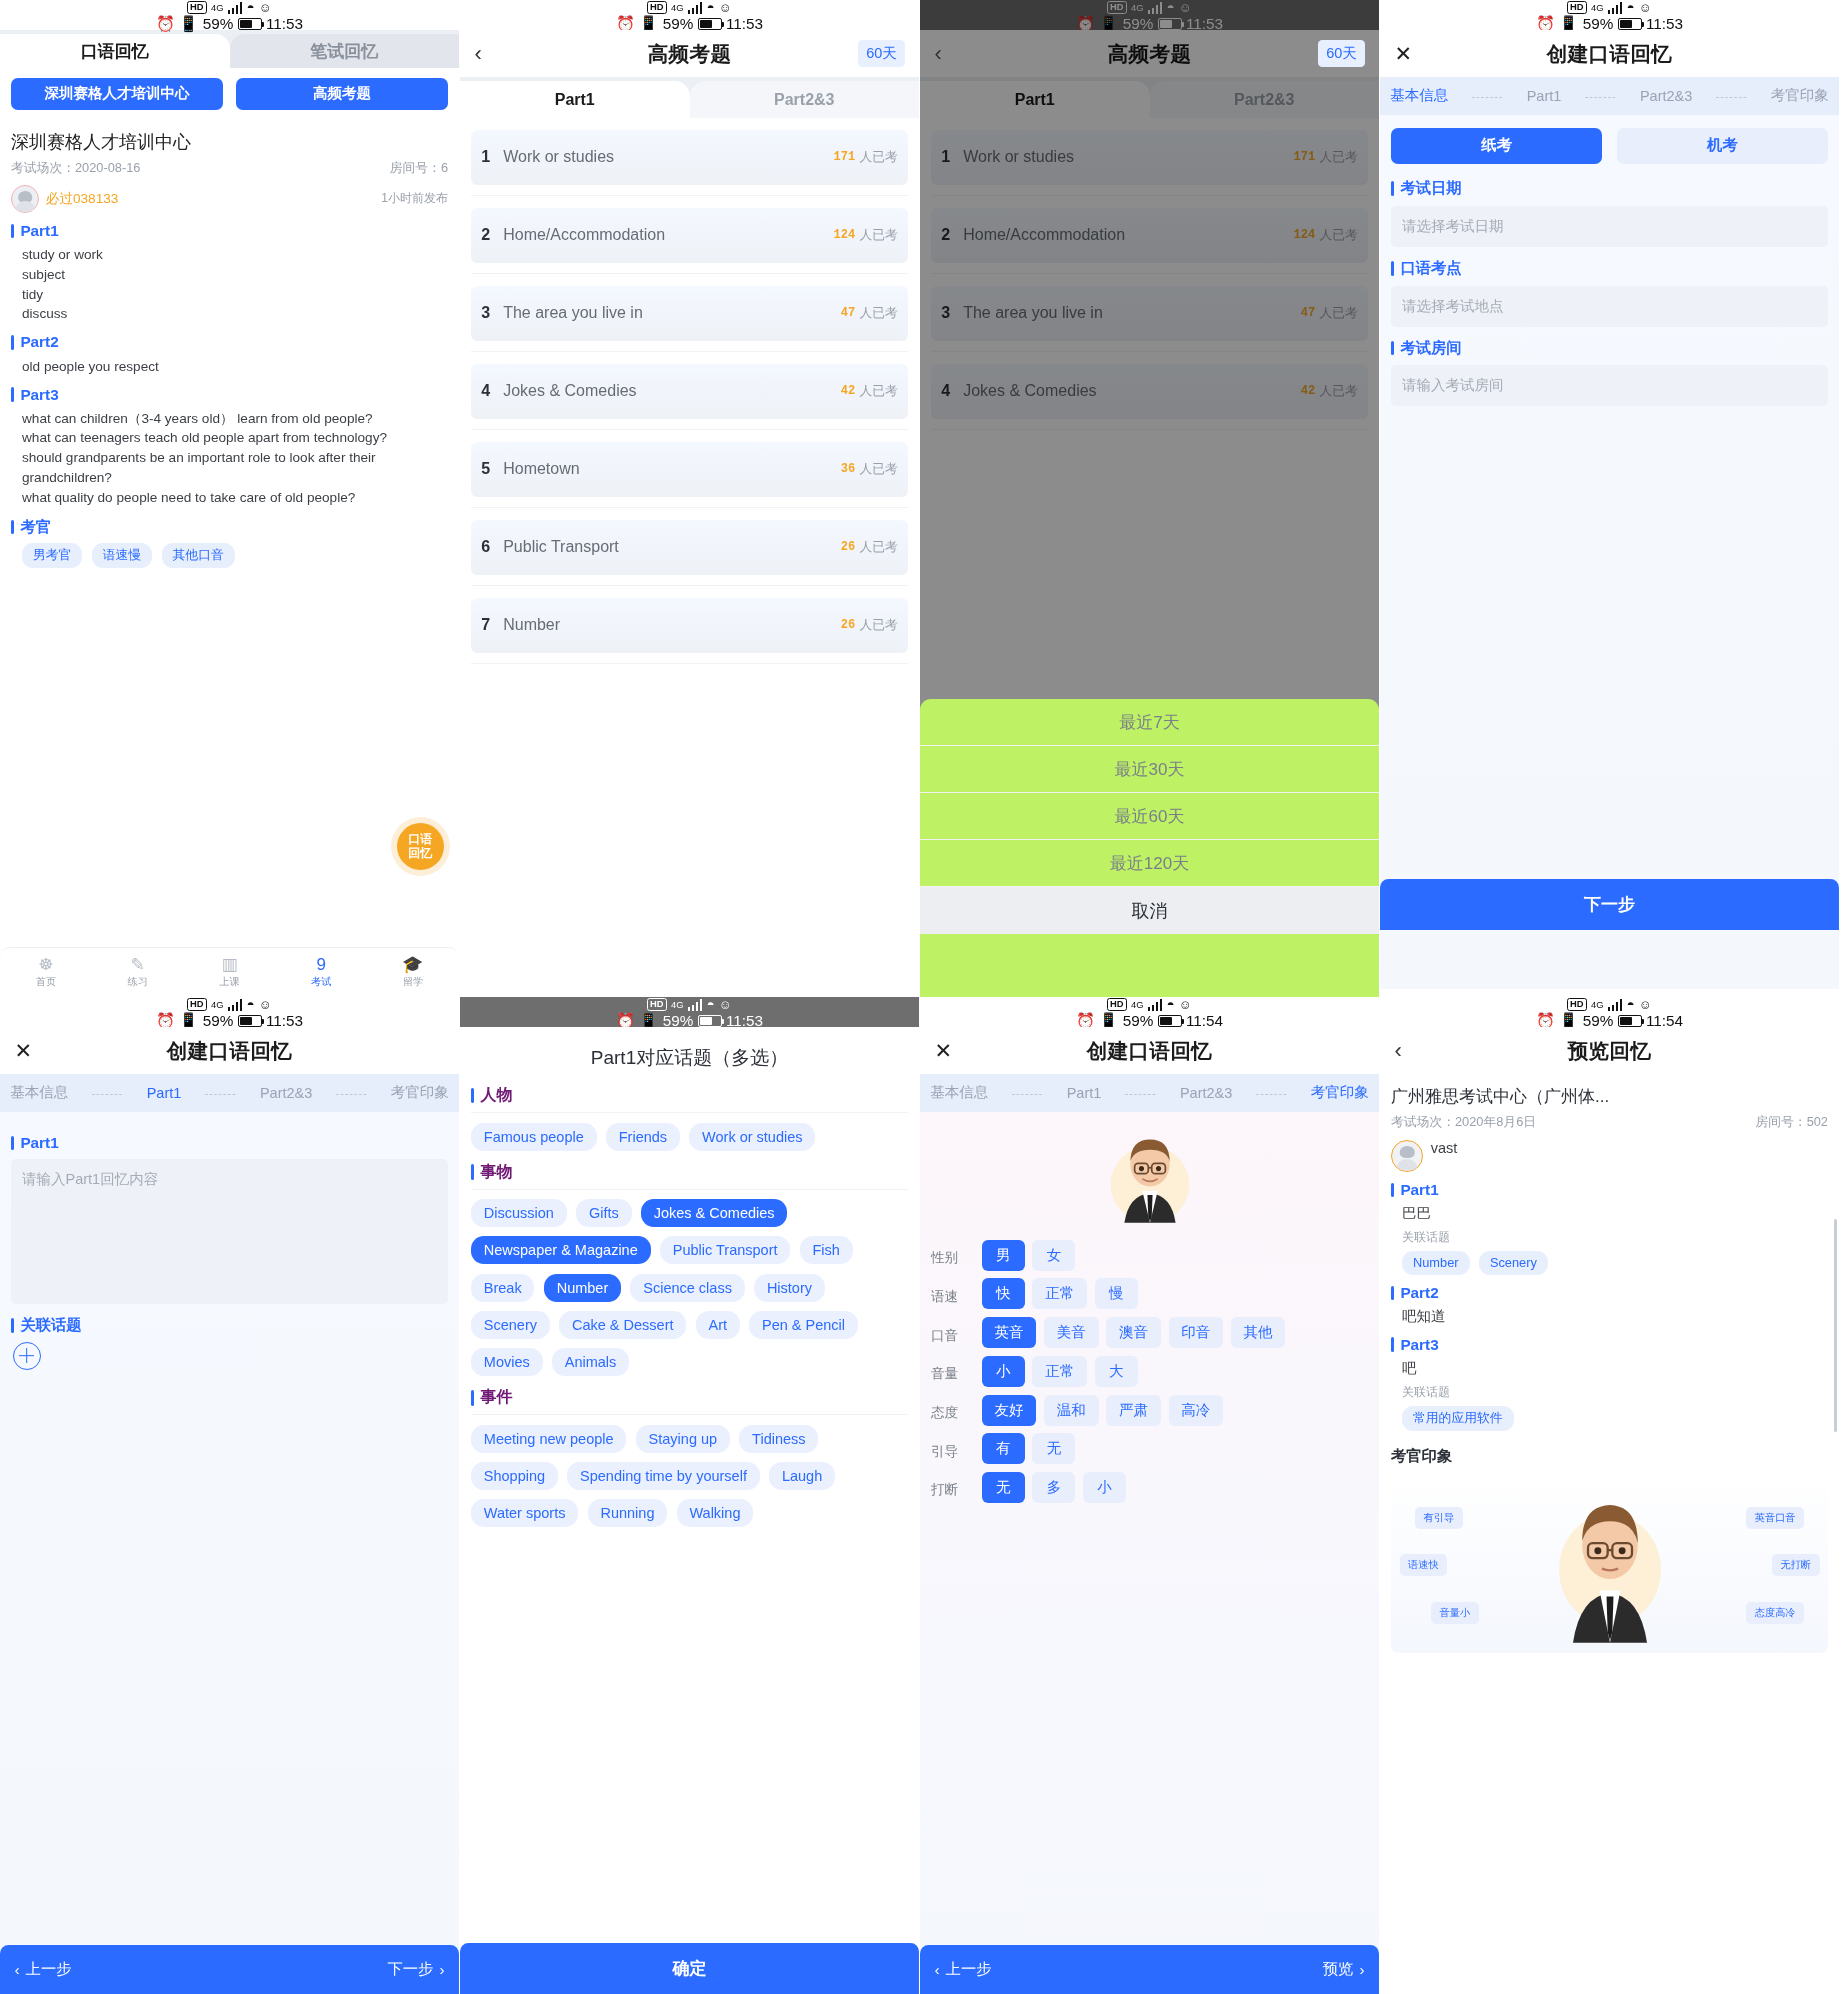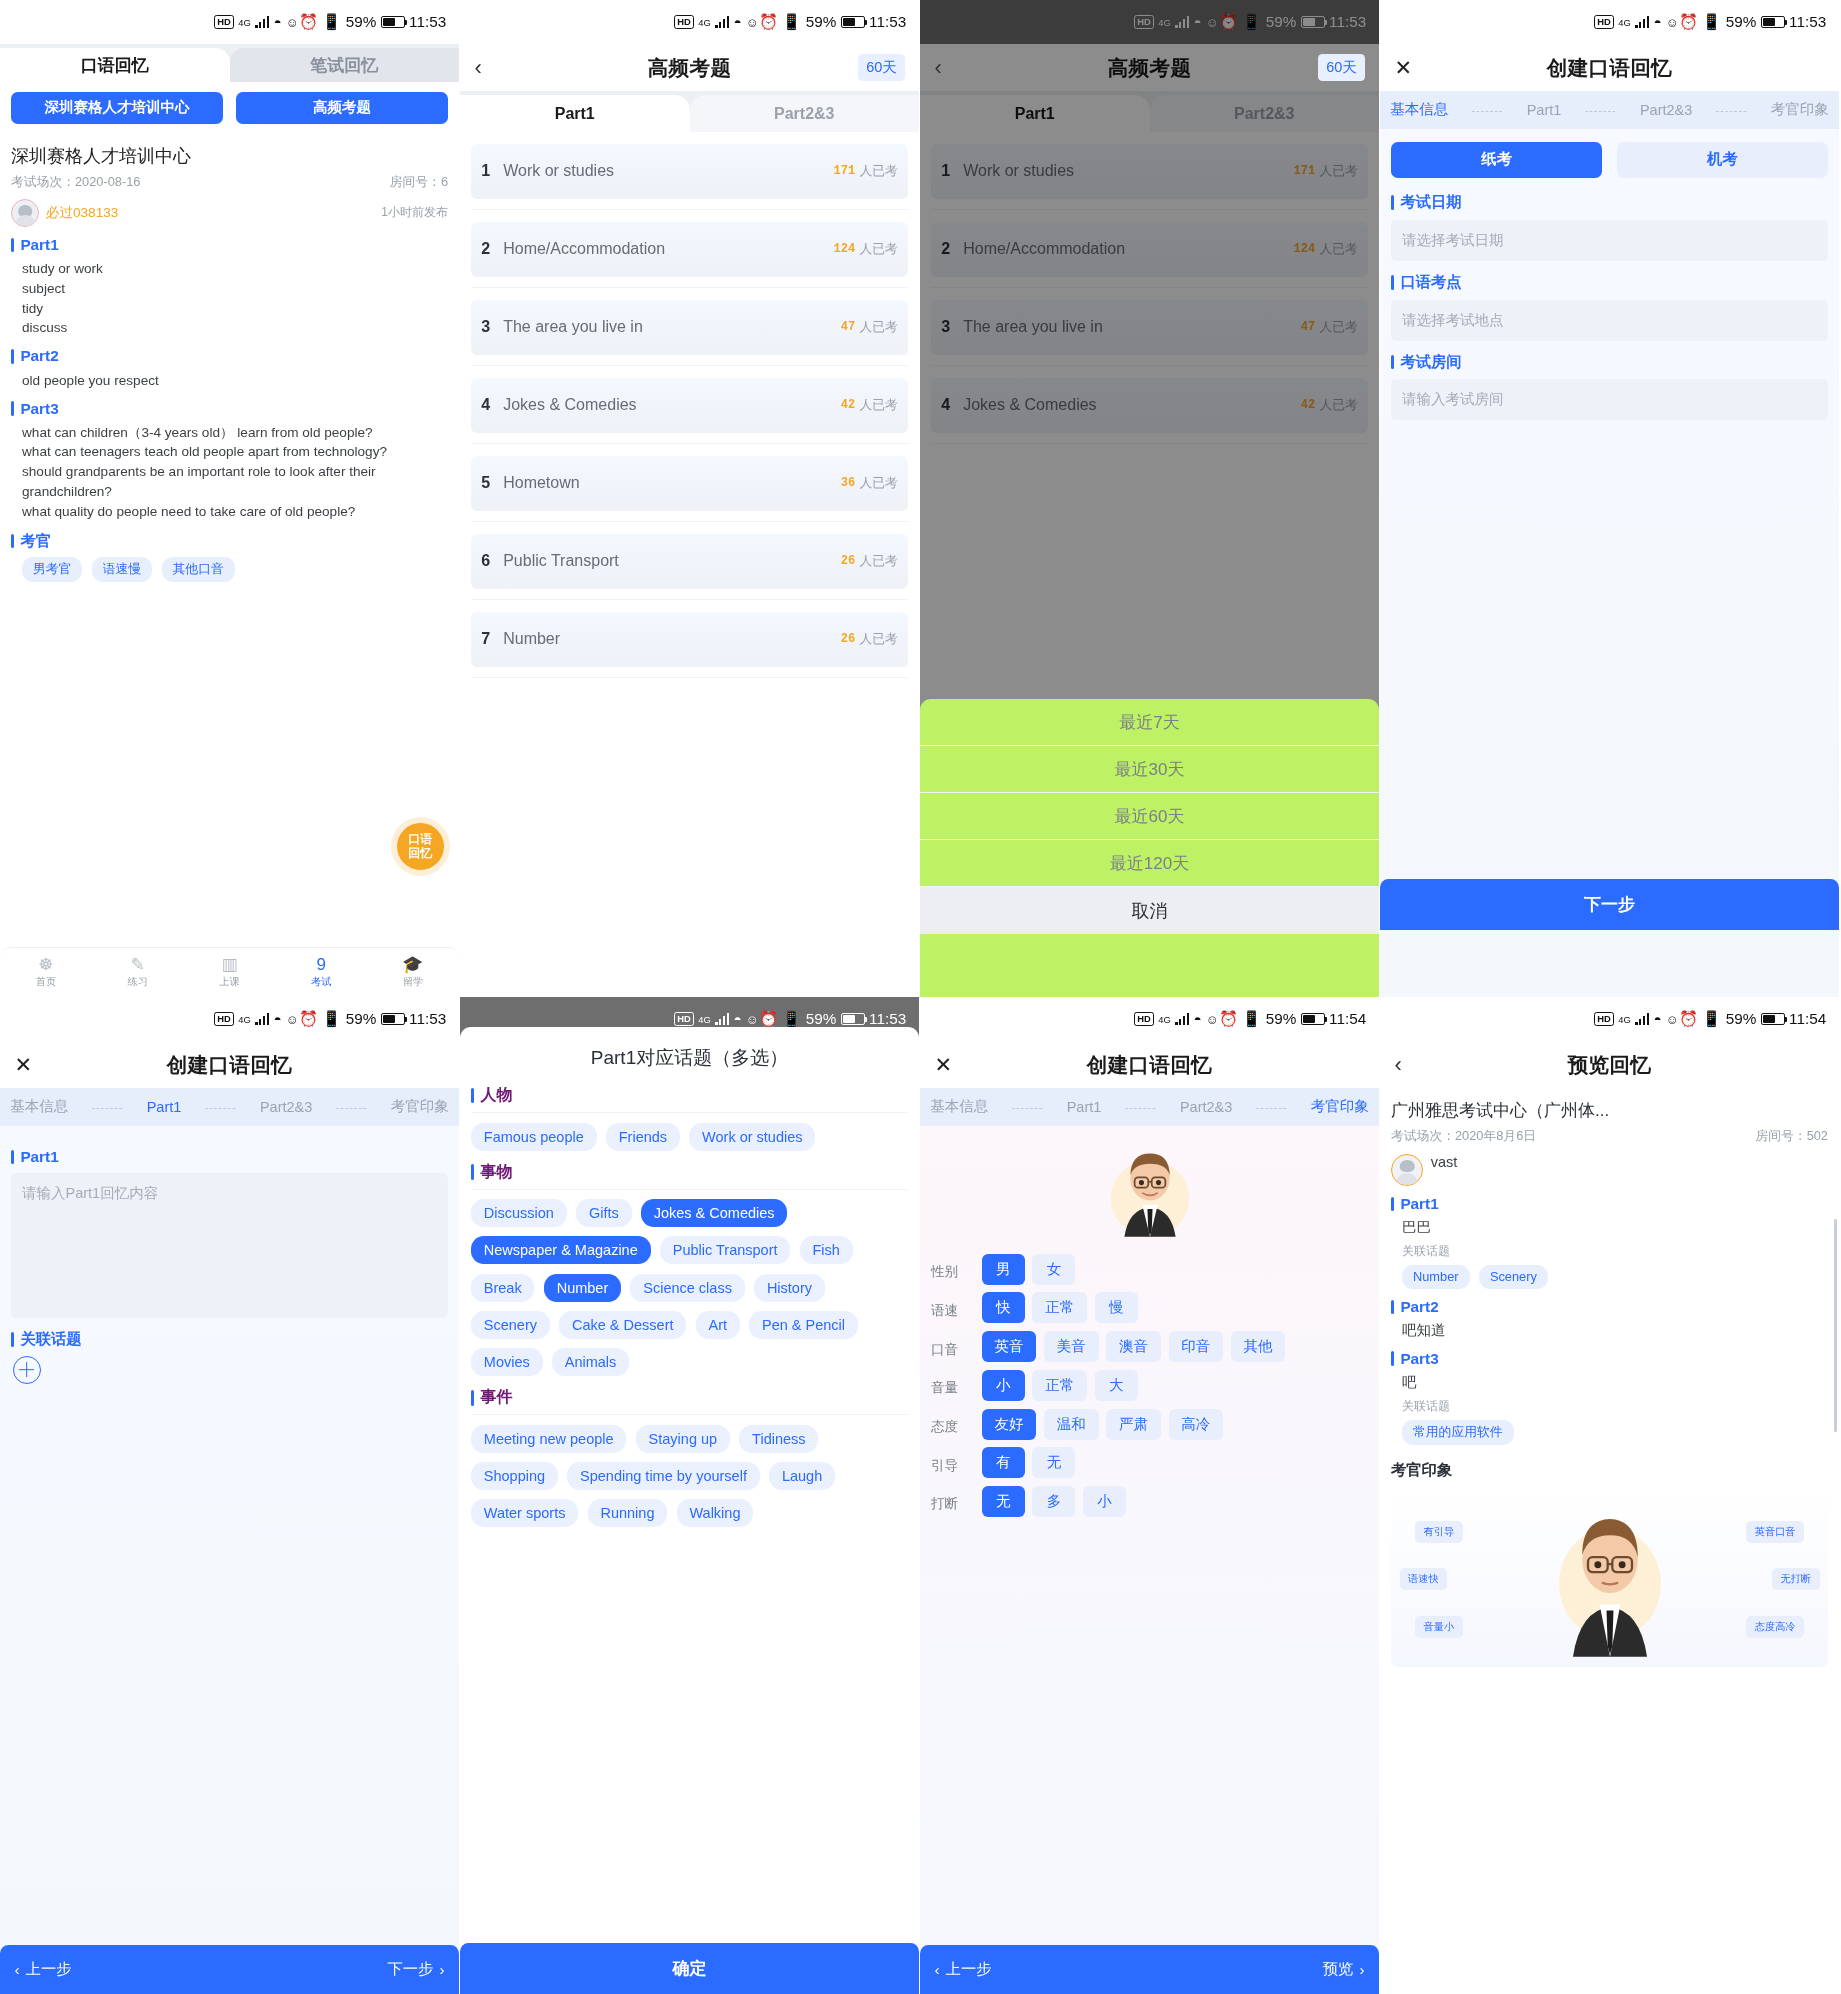--- a/index.html
+++ b/index.html
@@ -6,21 +6,21 @@
   html,body { background:#ffffff; }
   body {
     width:1841px; height:1995px;
     font-family:"Liberation Sans","DejaVu Sans",sans-serif;
     position:relative; overflow:hidden;
   }
   .grid { display:grid; grid-template-columns:460px 460px 460px 460px; grid-template-rows:997px 997px; width:1841px; height:1995px; }
   .panel { position:relative; overflow:hidden; background:#fff; border-right:0.9px solid #ffffff; }
 
   
-  .statusbar { height:44px; display:flex; align-items:center; justify-content:flex-end; padding:0 12.8px; font-size:16px; color:#111; }
+  .statusbar { height:30px; display:flex; align-items:center; justify-content:space-between; padding:0 12.8px; font-size:16px; color:#111;flex-direction:column; }
   .statusbar.dark { color:#fff; }
   .sb-left { display:flex; align-items:center; gap:4.3px; }
   .sb-right { display:flex; align-items:center; gap:4.3px; font-size:15.3px; }
   .hd-badge { border:1.3px solid currentColor; border-radius:2.6px; font-size:9.4px; font-weight:bold; padding:0.4px 2.1px; line-height:1.1;}
   .ico { display:inline-block; }
   .bars { display:inline-flex; align-items:flex-end; gap:1.3px; height:12.8px; }
   .bars i { display:block; width:2.6px; background:currentColor; }
   .bars i:nth-child(1){height:3.8px}.bars i:nth-child(2){height:6.4px}.bars i:nth-child(3){height:9px}.bars i:nth-child(4){height:12px}
   .batt { width:24px;height:12px;border:1.3px solid currentColor;border-radius:2.1px;position:relative;display:inline-block; }
   .batt:after{content:"";position:absolute;right:-3.4px;top:3px;width:2.1px;height:4.7px;background:currentColor;border-radius:0 0.9px 0.9px 0;}
@@ -871,21 +871,21 @@
         <span class="tag">常用的应用软件</span>
       </div>
 
       <div class="impress-h">考官印象</div>
 
       <div class="impress-card">
         <span class="imp-tag" style="left:24px;top:33px">有引导</span>
         <span class="imp-tag" style="right:24px;top:33px">英音口音</span>
         <span class="imp-tag" style="left:8.5px;top:80px">语速快</span>
         <span class="imp-tag" style="right:8.5px;top:80px">无打断</span>
-        <span class="imp-tag" style="left:24px;top:128px">音量小</span>
+        <span class="imp-tag" style="left:40px;top:128px">音量小</span>
         <span class="imp-tag" style="right:24px;top:128px">态度高冷</span>
 
         <svg style="position:absolute;left:50%;top:9.4px;transform:translateX(-50%);width:128px;height:162px" viewBox="0 0 220 280">
           <ellipse cx="110" cy="150" rx="88" ry="96" fill="#fdf0d6"></ellipse>
           <path d="M46 276 Q58 196 110 190 Q162 196 174 276 Z" fill="#2b2b2b"></path>
           <path d="M92 186 L110 276 L128 186 Z" fill="#ffffff"></path>
           <path d="M104 196 L116 196 L114 258 L110 272 L106 258 Z" fill="#1d1d1d"></path>
           <ellipse cx="110" cy="108" rx="48" ry="58" fill="#f3c9a8"></ellipse>
           <path d="M62 100 Q62 40 110 38 Q158 40 158 104 Q150 66 110 66 Q72 66 62 100Z" fill="#8a5a32"></path>
           <rect x="72" y="104" width="34" height="26" rx="8" fill="none" stroke="#6b4a2f" stroke-width="4"></rect>

